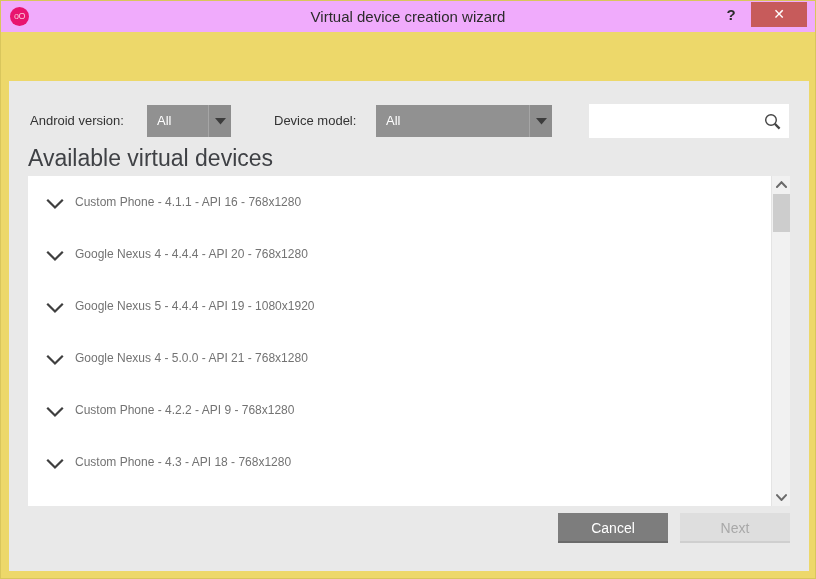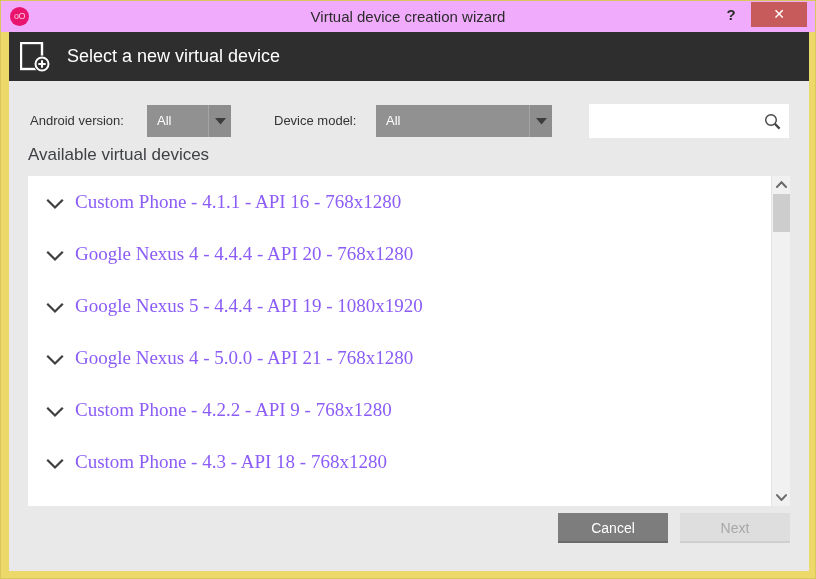--- a/index.html
+++ b/index.html
@@ -207,21 +207,21 @@
     width: 17px;
     height: 17px;
     cursor: default;
   }
 
   
   .section-label {
     position: absolute;
     left: 19px;
     top: 64px;
-    font-size: 17px;
+    font-size: 23px;
     color: #3f4145;
   }
 
   
   .list-panel {
     position: absolute;
     left: 19px;
     top: 95px;
     width: 762px;
     height: 330px;
@@ -247,23 +247,22 @@
     top: 20px;
     width: 18px;
     height: 12px;
   }
   .device-item .dlabel {
     position: absolute;
     left: 47px;
     top: 0;
     height: 52px;
     line-height: 52px;
-    font-size: 19px;
-    color: #8b5cf6;
-    font-family: Liberation Serif, serif;
+    font-size: 12px;
+    color: #737373;
   }
 
   
   .scrollbar {
     position: absolute;
     right: 0;
     top: 0;
     width: 19px;
     height: 330px;
     background: #f1f1f1;
@@ -328,32 +327,20 @@
 
 <div class="window">
 
   <div class="titlebar">
     <div class="app-icon">oO</div>
     <div class="title-text">Virtual device creation wizard</div>
     <div class="help-btn">?</div>
     <div class="close-btn">✕</div>
   </div>
 
-  <div class="header">
-    <span class="header-icon">
-      <svg width="34" height="30" viewBox="0 0 34 30">
-        <rect x="1" y="1" width="21" height="26" fill="none" stroke="#ffffff" stroke-width="2.4"></rect>
-        <circle cx="22" cy="22" r="7.5" fill="#2e2e2e" stroke="#2e2e2e" stroke-width="2"></circle>
-        <circle cx="22" cy="22" r="6.5" fill="none" stroke="#ffffff" stroke-width="2"></circle>
-        <rect x="21" y="18.3" width="2" height="7.4" fill="#ffffff"></rect>
-        <rect x="18.3" y="21" width="7.4" height="2" fill="#ffffff"></rect>
-      </svg>
-    </span>
-    <div class="header-title">Select a new virtual device</div>
-  </div>
 
   <div class="body-area">
 
     <div class="filter-row">
       <div class="flabel android">Android version:</div>
       <div class="dropdown android">
         <div class="dd-value">All</div>
         <div class="dd-arrow-box">
           <svg width="11" height="7" viewBox="0 0 11 7">
               <polygon points="0,0 11,0 5.5,6.5" fill="#3c3c3c"></polygon>

